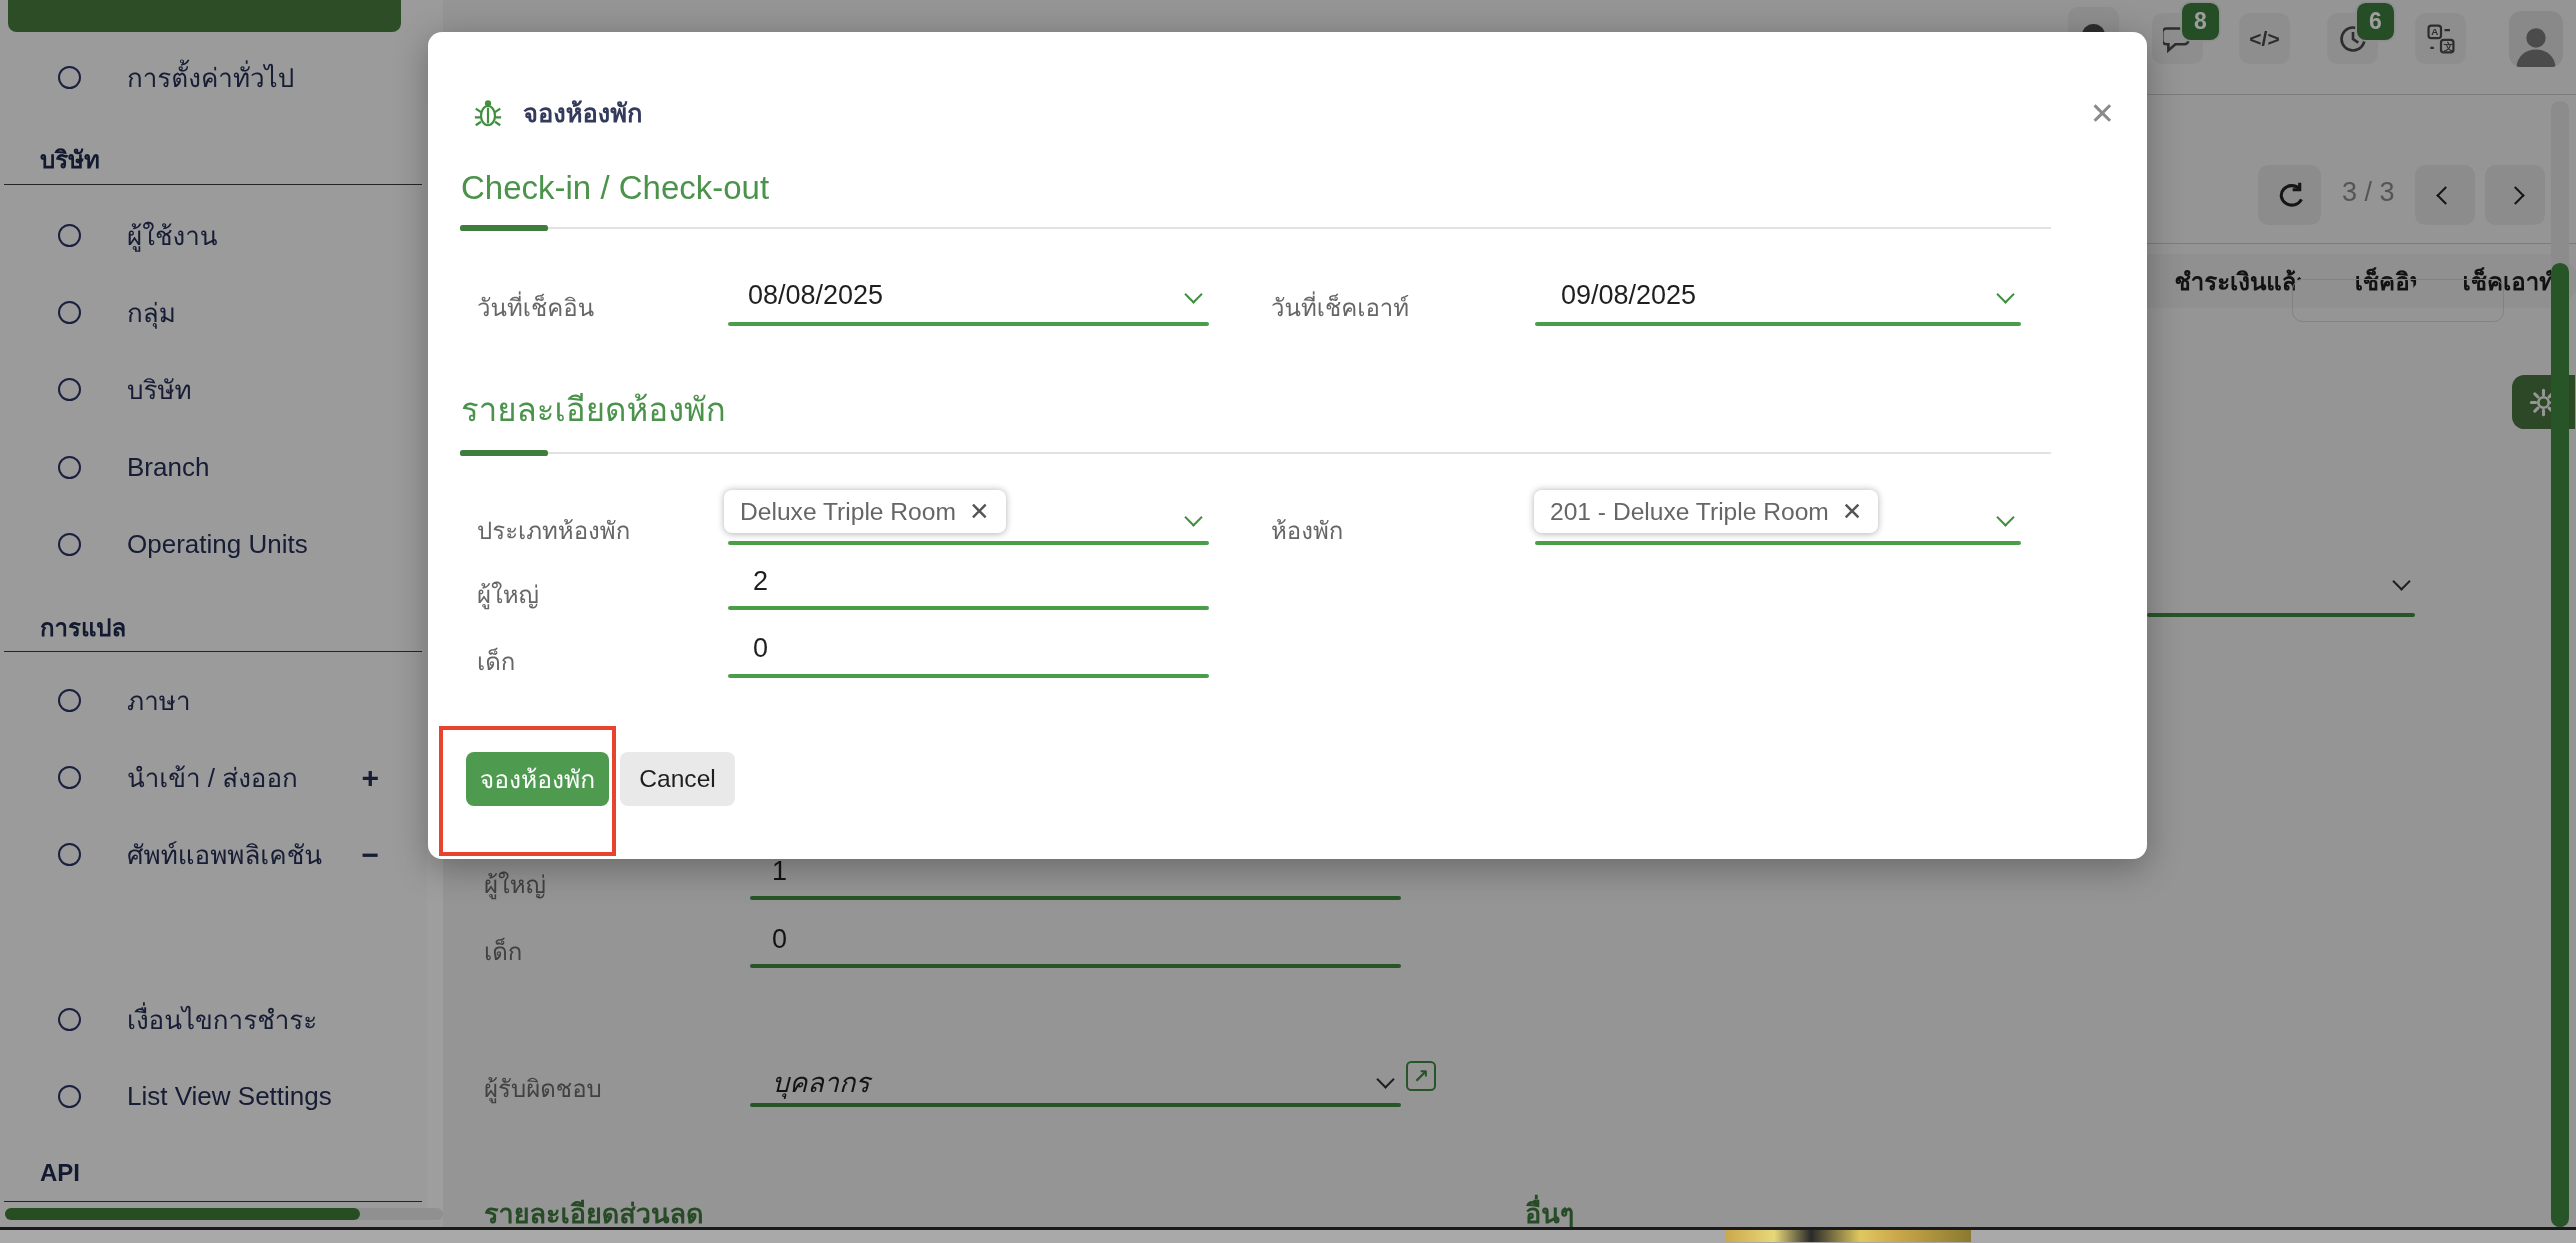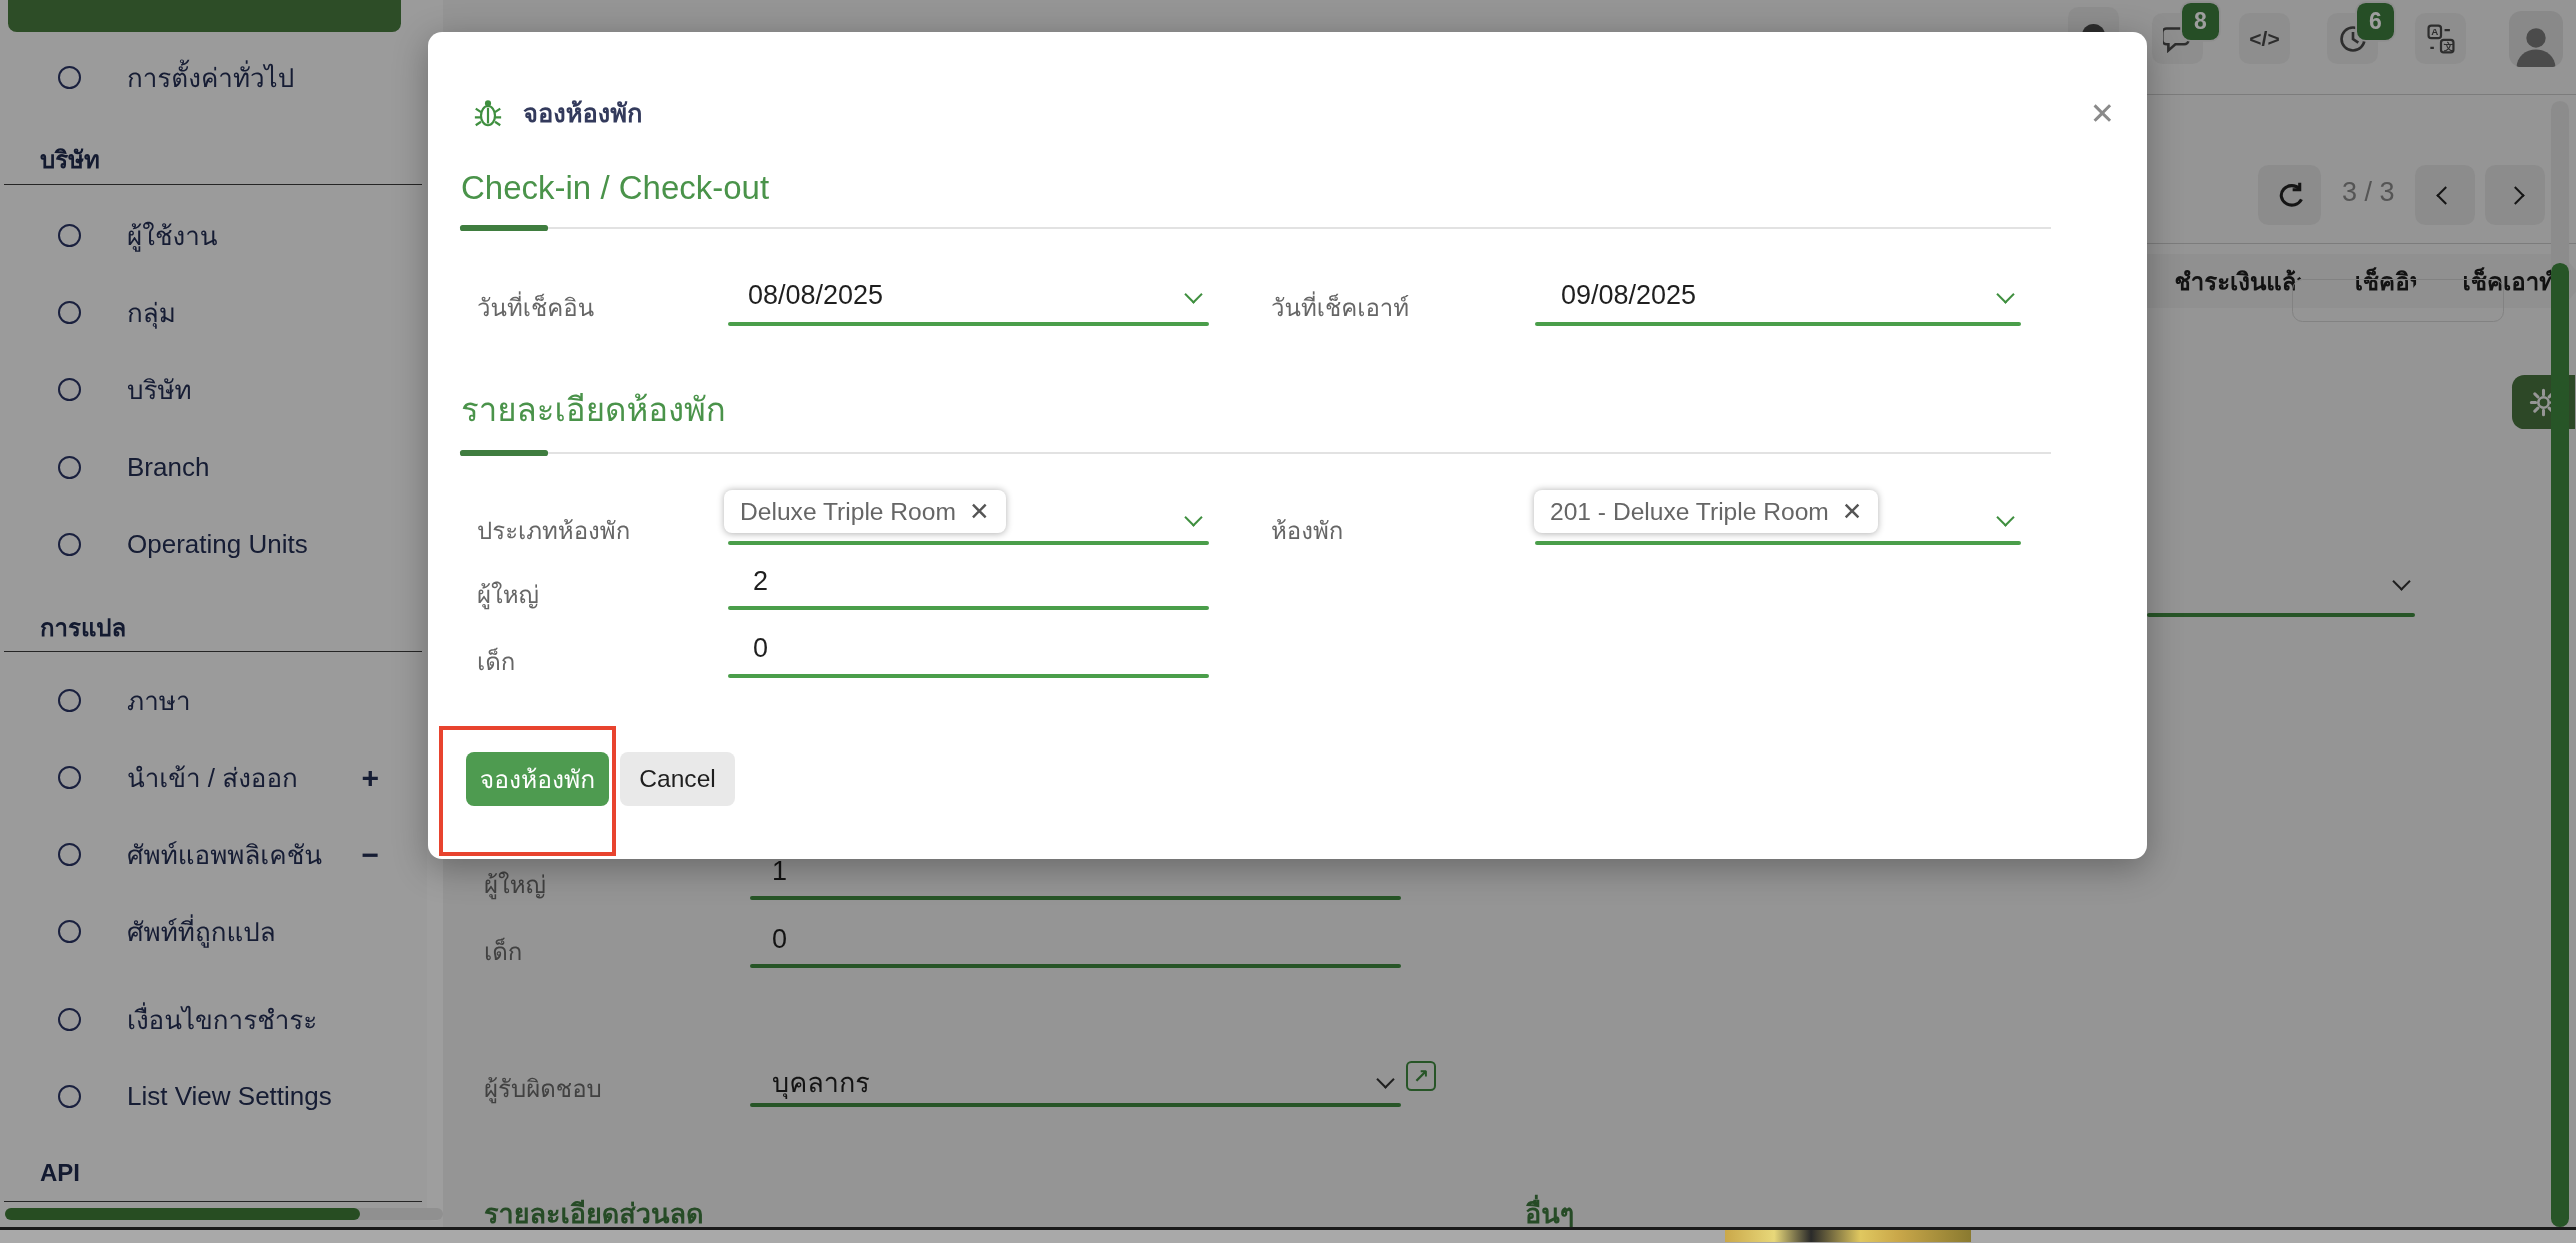--- a/index.html
+++ b/index.html
@@ -126,24 +126,20 @@
     <div class="sb-item" style="top:751px;">
       <span class="sb-circle"></span>
       <span class="sb-label">นำเข้า / ส่งออก</span>
       <span class="sb-suffix">+</span>
     </div>
     <div class="sb-item" style="top:828px;">
       <span class="sb-circle"></span>
       <span class="sb-label">ศัพท์แอพพลิเคชัน</span>
       <span class="sb-suffix">−</span>
     </div>
-    <div class="sb-item" style="top:905px;">
-      <span class="sb-circle"></span>
-      <span class="sb-label">ศัพท์ที่ถูกแปล</span>
-    </div>
     <div class="sb-item" style="top:993px;">
       <span class="sb-circle"></span>
       <span class="sb-label">เงื่อนไขการชำระ</span>
     </div>
     <div class="sb-item" style="top:1070px;">
       <span class="sb-circle"></span>
       <span class="sb-label">List View Settings</span>
     </div>
 
     <div class="sb-section" style="top:1159px;">API</div>
@@ -232,21 +228,21 @@
 
     <div class="bg-label" style="left:41px; top:865px;">ผู้ใหญ่</div>
     <div class="bg-value" style="left:329px; top:856px;">1</div>
     <div class="g-underline" style="left:307px; top:896px; width:651px;"></div>
 
     <div class="bg-label" style="left:41px; top:932px;">เด็ก</div>
     <div class="bg-value" style="left:329px; top:924px;">0</div>
     <div class="g-underline" style="left:307px; top:964px; width:651px;"></div>
 
     <div class="bg-label" style="left:41px; top:1069px;">ผู้รับผิดชอบ</div>
-    <div class="bg-value" style="left:329px; top:1061px;">บุคลากร</div>
+    <div class="bg-value" style="left:329px; top:1061px;font-style:italic;">บุคลากร</div>
     <span class="chev bg-chev" style="left:936px; top:1073px;"></span>
     <div class="ext-link" style="left:963px; top:1061px;">↗</div>
     <div class="g-underline" style="left:307px; top:1103px; width:651px;"></div>
 
     <div class="bg-heading" style="left:41px; top:1192px;">รายละเอียดส่วนลด</div>
     <div class="bg-heading" style="left:1082px; top:1192px;">อื่นๆ</div>
 
     <div class="main-vscroll-track"></div>
     <div class="main-vscroll-thumb"></div>
   </div>

